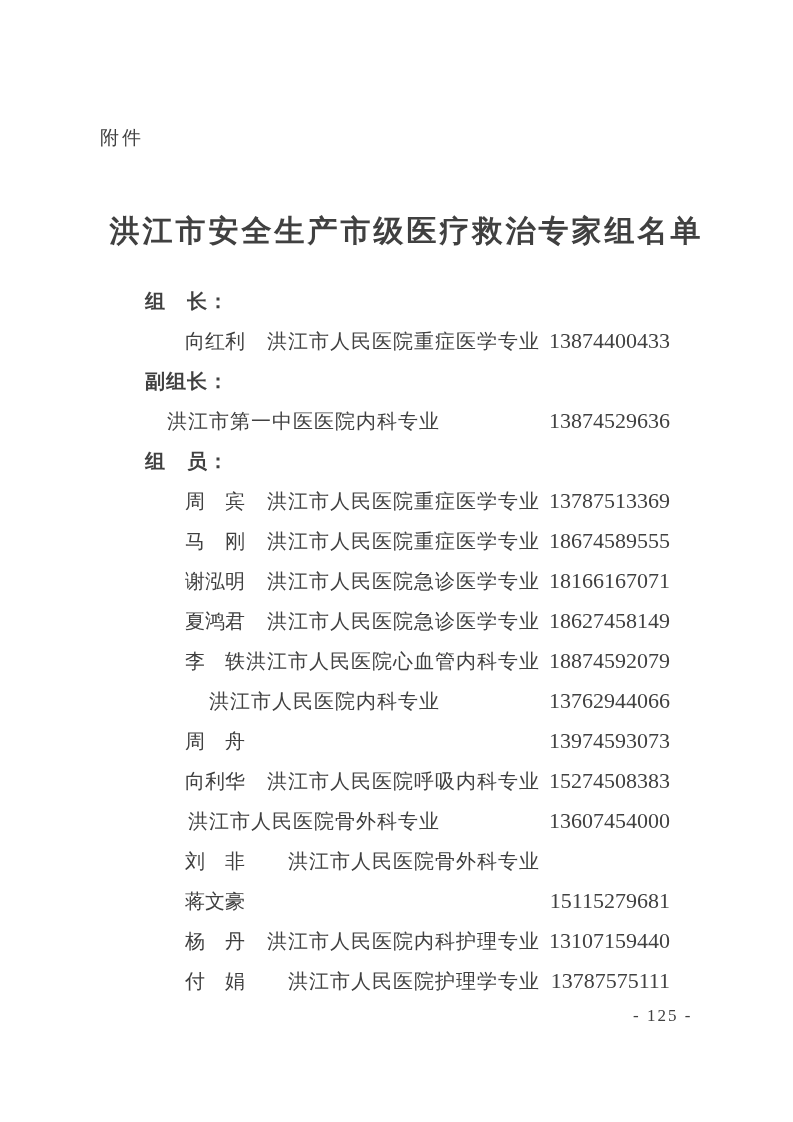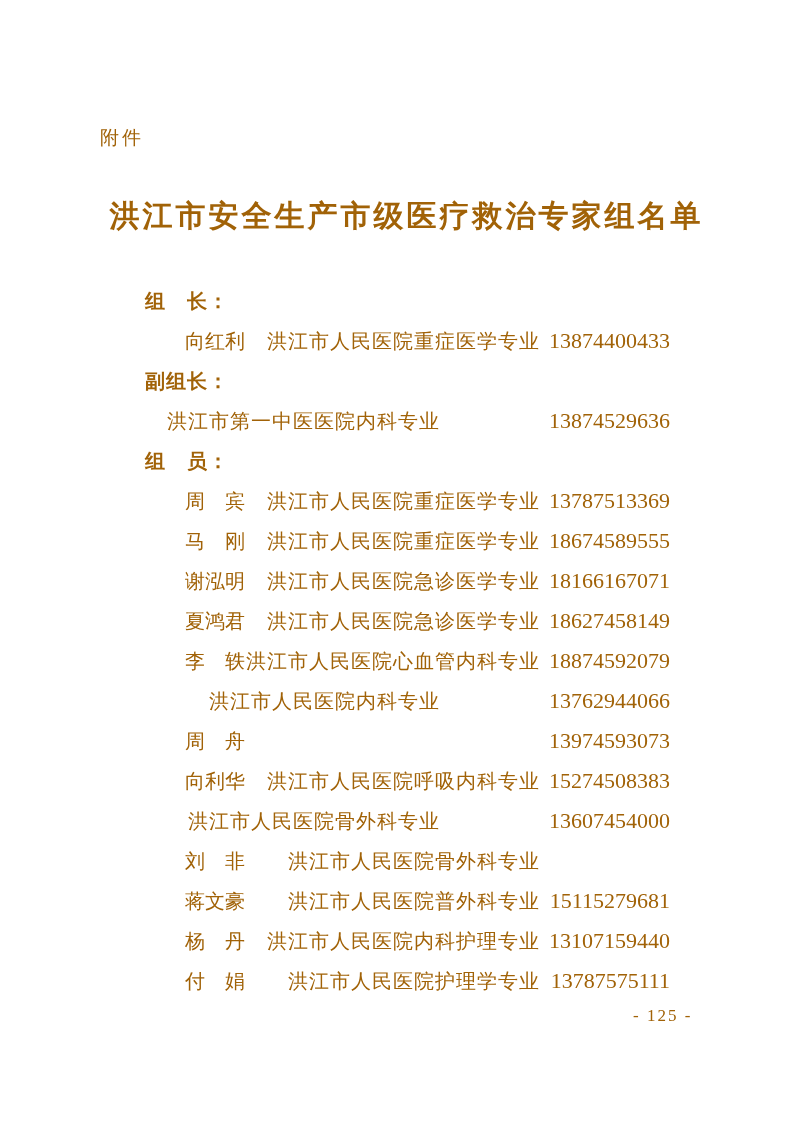--- a/index.html
+++ b/index.html
@@ -5,21 +5,21 @@
   html, body {
     margin: 0;
     padding: 0;
     background: #ffffff;
   }
   .page {
     position: relative;
     width: 793px;
     height: 1122px;
     background: #ffffff;
-    color: #a16207;
+    color: #404040;
     font-family: "Liberation Serif", "DejaVu Serif", serif;
     overflow: hidden;
   }
   .attachment {
     position: absolute;
     left: 100px;
     top: 125px;
     font-size: 19px;
     letter-spacing: 3px;
   }
@@ -74,21 +74,21 @@
     letter-spacing: 2px;
   }
 </style>
 </head>
 <body>
 
 <div class="page">
 
   <div class="attachment">附件</div>
 
-  <h1 class="doc-title" style="margin:0;">洪江市安全生产市级医疗救治专家组名单</h1>
+  <h1 class="doc-title" style="margin:15px;">洪江市安全生产市级医疗救治专家组名单</h1>
 
   <div class="roster">
 
     <div class="row section-heading">组　长：</div>
     <div class="row">
       <span class="member-name">向红利</span>
       <span class="member-affiliation">洪江市人民医院重症医学专业</span>
       <span class="member-phone">13874400433</span>
     </div>
 
@@ -141,21 +141,20 @@
     <div class="row">
       <span class="member-affiliation">洪江市人民医院骨外科专业</span>
       <span class="member-phone">13607454000</span>
     </div>
     <div class="row">
       <span class="member-name">刘　非</span>
       <span class="member-affiliation">洪江市人民医院骨外科专业</span>
     </div>
     <div class="row">
       <span class="member-name">蒋文豪</span>
-      <span class="member-affiliation">洪江市人民医院普外科专业</span>
       <span class="member-phone">15115279681</span>
     </div>
     <div class="row">
       <span class="member-name">杨　丹</span>
       <span class="member-affiliation">洪江市人民医院内科护理专业</span>
       <span class="member-phone">13107159440</span>
     </div>
     <div class="row">
       <span class="member-name">付　娟</span>
       <span class="member-affiliation">洪江市人民医院护理学专业</span>

